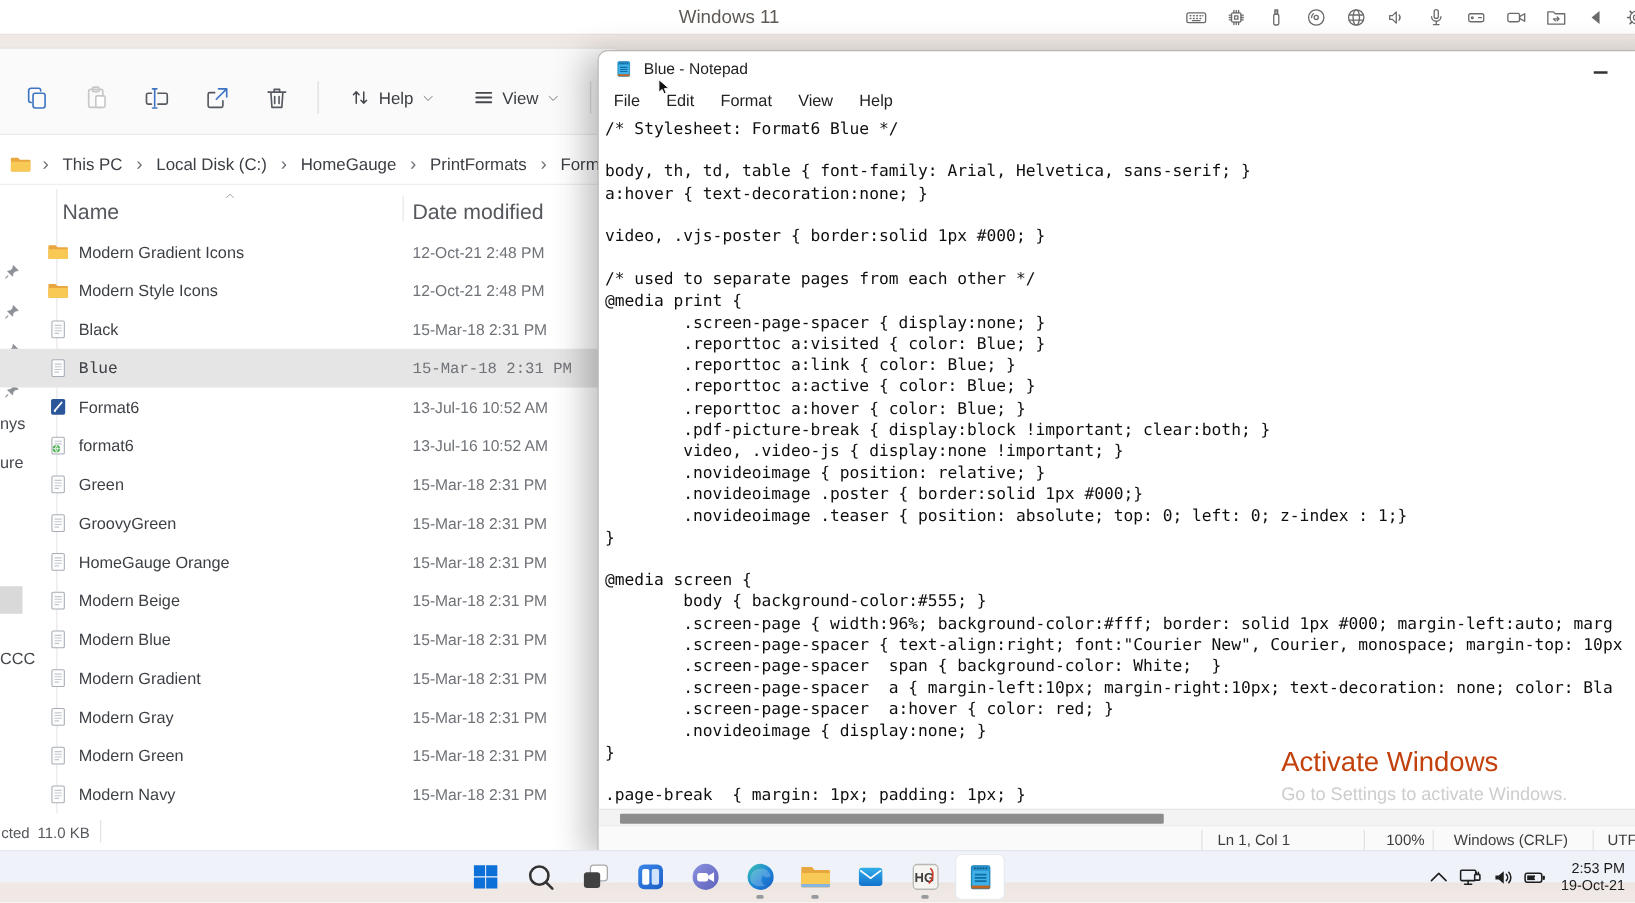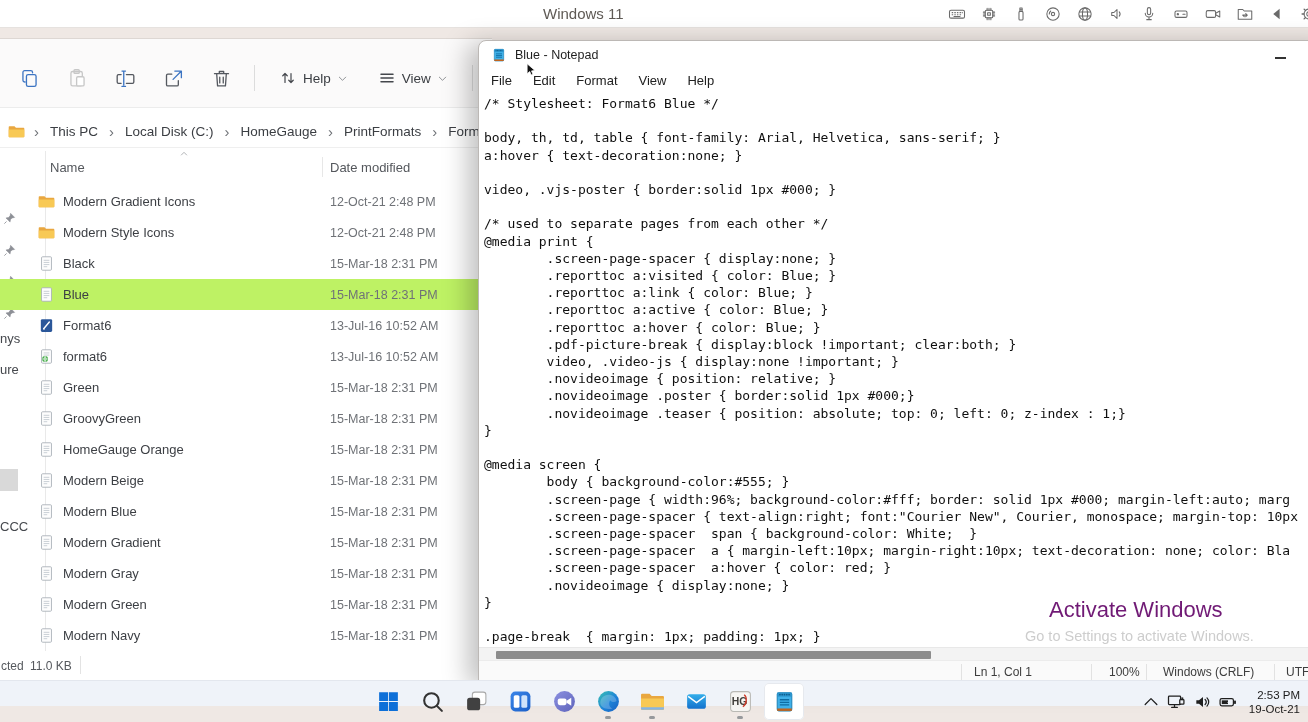--- a/index.html
+++ b/index.html
@@ -29,30 +29,30 @@
   .bc-sep { color:#6f7277; font-size:15px; }
   .bc-item { white-space:nowrap; padding:2px 2px; }
   .ex-bcline { position:absolute; left:0; top:108px; width:100%; height:1px; background:#efefef; }
 
   .ex-navdivider { position:absolute; left:45px; top:112px; height:500px; width:1px; background:#e9e9e9; }
   .pin { position:absolute; left:3px; width:13px; height:13px; }
   .pin svg { width:13px; height:13px; fill:#8d9096; stroke:#8d9096; stroke-width:1; }
   .side-frag { position:absolute; left:0; font-size:13px; color:#45484d; }
   .side-sel { position:absolute; left:0; width:18px; height:22px; background:#d9d9d9; }
 
-  .ex-header { position:absolute; left:45px; right:0; top:112px; height:34px; font-size:13px; color:#54575c; }
+  .ex-header { position:absolute; left:45px; right:0; top:112px; height:34px; font-size:17px; color:#54575c; }
   .ex-header .hname { position:absolute; left:5px; top:9px; }
   .ex-header .hdate { position:absolute; left:285px; top:9px; }
   .ex-header .hcaret { position:absolute; left:133px; top:-4px; width:12px; height:10px; }
   .ex-header .hcaret svg { width:12px; height:10px; stroke:#8b8e93; fill:none; stroke-width:1.6; }
   .ex-header .hdiv { position:absolute; left:277px; top:6px; width:1px; height:20px; background:#e7e7e7; }
 
   .file-list { position:absolute; left:0; top:147px; width:492px; }
   .row { position:relative; height:31px; display:flex; align-items:center;padding-left:36px; }
-  .row.sel { background:#bef264; }
+  .row.sel { background:#e5e5e5;font-family:Liberation Mono, monospace; }
   .ficon { position:absolute; left:38px; width:17px; height:17px; }
   .ficon svg { width:17px; height:17px; }
   .fname { position:absolute; left:63px; font-size:13px; color:#3c3f44; white-space:nowrap; }
   .fdate { position:absolute; left:330px; font-size:12.5px; color:#6f7277; white-space:nowrap; }
 
   .ex-status { position:absolute; left:0; top:612px; width:100%; height:30px; background:#fff; font-size:12px; color:#55585d; }
   .ex-status .frag { position:absolute; left:1px; top:8px; }
   .ex-status .size { position:absolute; left:30px; top:8px; }
   .ex-status .sdiv { position:absolute; left:80px; top:5px; width:1px; height:18px; background:#e3e3e3; }
 
@@ -72,21 +72,21 @@
   .np-hscroll { position:absolute; left:0; top:606px; width:100%; height:13px; background:#f3f3f3; border-top:1px solid #e8e8e8; }
   .np-hthumb { position:absolute; left:17px; top:2.5px; width:435px; height:8px; background:#8c8c8c; border-radius:1px; }
   .np-status { position:absolute; left:0; top:619px; width:100%; height:23px; background:#fafafa; border-top:1px solid #ececec; font-size:12px; color:#3d3d3d; }
   .np-status span { position:absolute; top:4px; white-space:nowrap; }
   .st-ln { left:495px; } .st-zoom { left:630px; } .st-eol { left:684px; } .st-enc { left:807px; }
   .np-status .vdiv { position:absolute; top:3px; width:1px; height:16px; background:#e2e2e2; }
   .dv1{left:482px;} .dv2{left:612px;} .dv3{left:667px;} .dv4{left:795px;}
 
   
   .watermark { position:absolute; left:1025px; top:597px; z-index:25; pointer-events:none; }
-  .wm1 { font-size:22px; color:#701a75; font-weight:400;margin-left:24px; }
+  .wm1 { font-size:22px; color:#c2410c; font-weight:400; }
   .wm2 { font-size:14.5px; color:#cdcdcd; margin-top:5px; }
 
   
   .cursor { position:absolute; left:524px; top:60px; z-index:70; width:15px; height:20px; }
 
   
   .taskbar { position:absolute; left:0; top:680px; width:1308px; height:26px; background:#eff3f9; border-top:1px solid #e3e7ee; z-index:60; }
   .tb-apps { position:absolute; left:368px; top:2px; display:flex; gap:4px; }
   .tapp { position:relative; width:40px; height:37px; display:flex; align-items:center; justify-content:center; border-radius:5px; }
   .tapp svg { width:25px; height:25px; }

